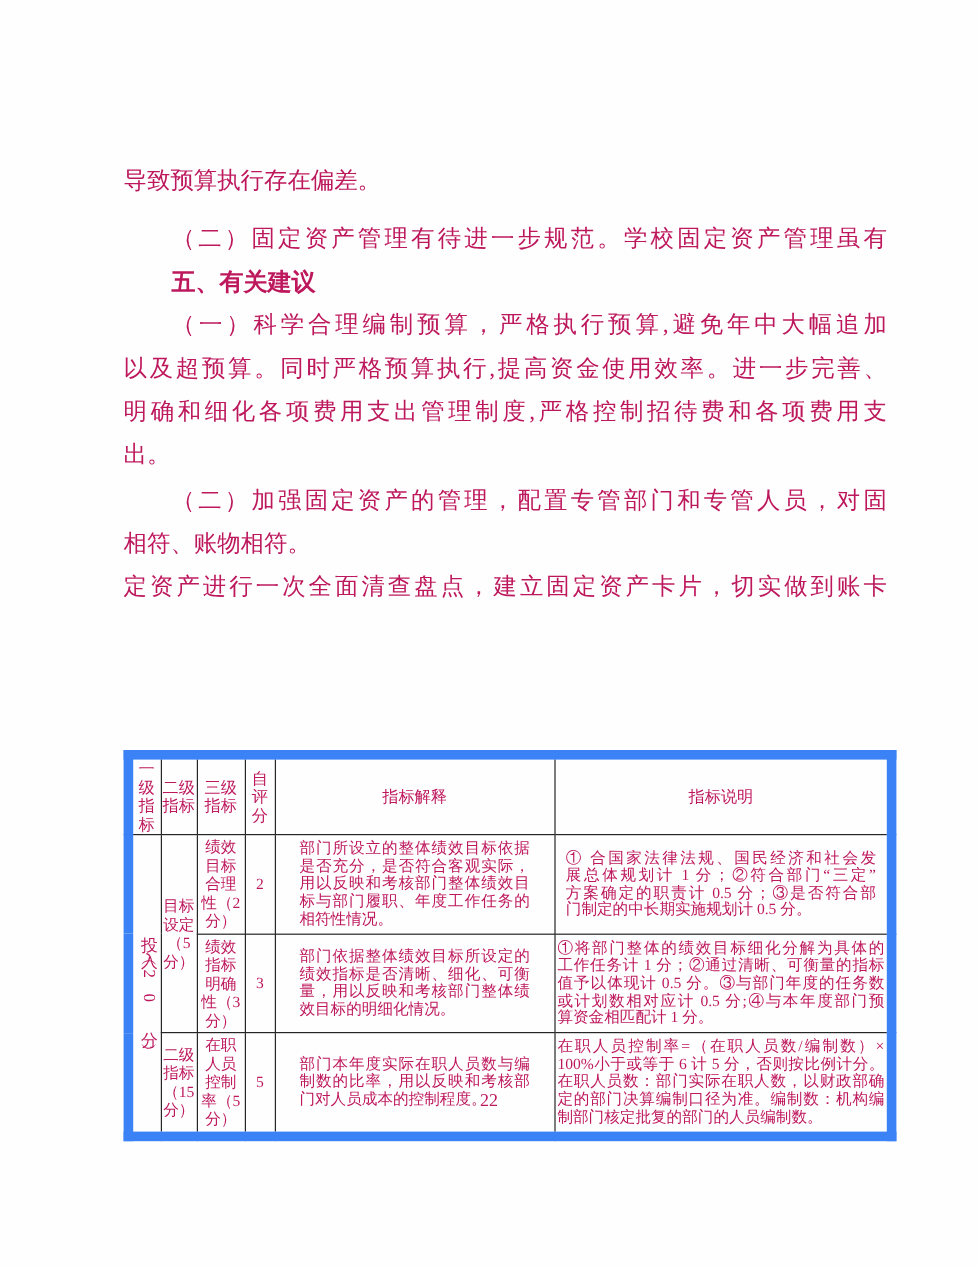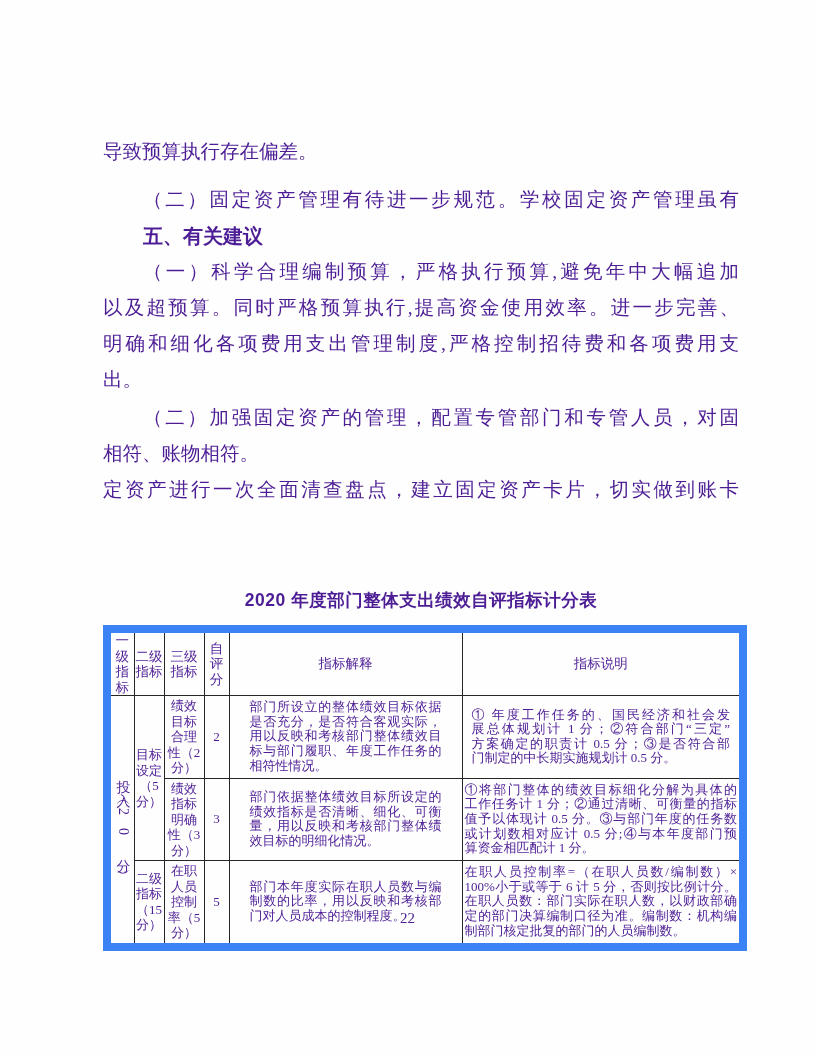--- a/index.html
+++ b/index.html
@@ -1,18 +1,18 @@
 <!DOCTYPE html>
 <html><head>
 <meta charset="utf-8">
 <style>
   html,body{margin:0;padding:0;background:#e8e8e8;}
   .page{
     position:relative;width:815px;height:1055px;background:#fefefe;
-    font-family:"Liberation Serif","DejaVu Serif",serif;color:#4c1d95;
+    font-family:"Liberation Serif","DejaVu Serif",serif;color:#be185d;
     overflow:hidden;margin:0 auto;
   }
   
   .bodytext{position:absolute;left:103px;top:134px;width:636px;font-size:19.5px;}
   .bl{line-height:36px;min-height:36px;text-align:justify;text-align-last:justify;}
   .bl.end{text-align:left;text-align-last:left;}
   .bl.ind{text-indent:40px;}
   .bl.p2{margin-top:12px;}
   .bl.p4{margin-top:2px;}
   .bl.head{
@@ -69,21 +69,20 @@
     <div class="bl head">五、有关建议</div>
     <div class="bl ind">（一）科学合理编制预算，严格执行预算,避免年中大幅追加</div>
     <div class="bl">以及超预算。同时严格预算执行,提高资金使用效率。进一步完善、</div>
     <div class="bl">明确和细化各项费用支出管理制度,严格控制招待费和各项费用支</div>
     <div class="bl end">出。</div>
     <div class="bl ind p4">（二）加强固定资产的管理，配置专管部门和专管人员，对固</div>
     <div class="bl end">相符、账物相符。</div>
     <div class="bl">定资产进行一次全面清查盘点，建立固定资产卡片，切实做到账卡</div>
   </div>
 
-  <div class="tbl-title">2020 年度部门整体支出绩效自评指标计分表</div>
 
   <table class="tbl">
     <colgroup>
       <col style="width:27px">
         <col style="width:30px">
         <col style="width:40px">
       <col style="width:25px">
         <col style="width:233px">
         <col style="width:281px">
     </colgroup>
@@ -104,21 +103,21 @@
         <td class="c3">绩效目标合理性（2分）</td>
         <td class="c4">2</td>
         <td class="c5">
           <div class="tl">部门所设立的整体绩效目标依据</div>
           <div class="tl">是否充分，是否符合客观实际，</div>
           <div class="tl">用以反映和考核部门整体绩效目</div>
           <div class="tl">标与部门履职、年度工作任务的</div>
           <div class="tl last">相符性情况。</div>
         </td>
         <td class="c6 pad1">
-          <div class="tl">① 年度工作任务的、国民经济和社会发</div>
+          <div class="tl">① 合国家法律法规、国民经济和社会发</div>
           <div class="tl">展总体规划计 1 分；②符合部门“三定”</div>
           <div class="tl">方案确定的职责计 0.5 分；③是否符合部</div>
           <div class="tl last">门制定的中长期实施规划计 0.5 分。</div>
         </td>
       </tr>
       <tr class="r2">
         <td class="c3">绩效指标明确性（3分）</td>
         <td class="c4">3</td>
         <td class="c5">
           <div class="tl">部门依据整体绩效目标所设定的</div>

